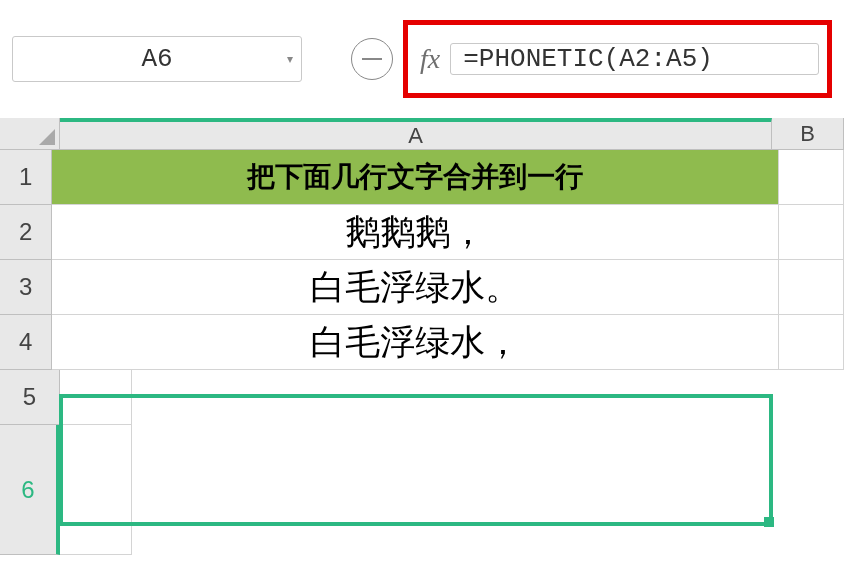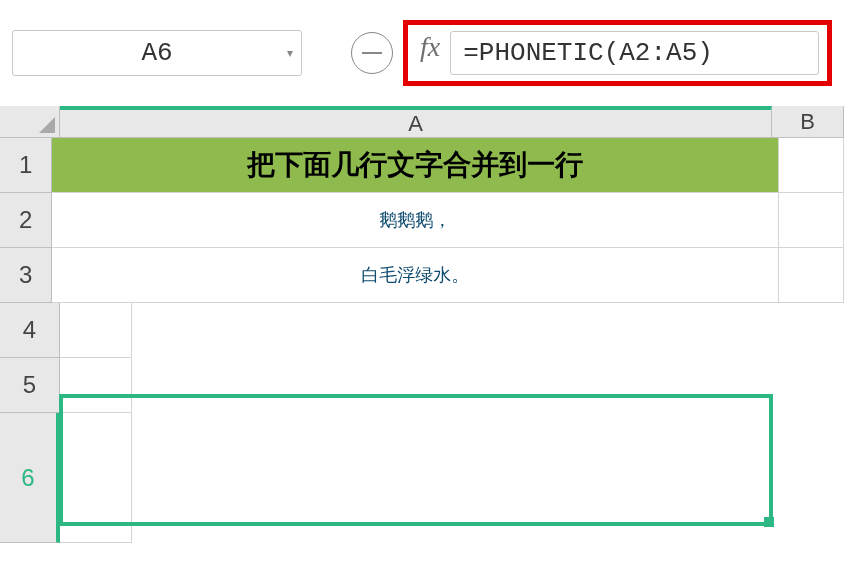--- a/index.html
+++ b/index.html
@@ -56,35 +56,35 @@
     width: 20px;
     height: 2px;
     background: #888;
     top: 50%;
     left: 50%;
     transform: translate(-50%, -50%);
   }
   .formula-area {
     border: 5px solid #e50000;
     display: flex;
-    align-items: flex-start;
-    padding: 6px 8px;
+    align-items: center;
+    padding: 18px 8px;
     flex: 1;
     margin-left: 6px;
   }
   .fx {
     font-style: italic;
     font-family: "Times New Roman", serif;
     font-size: 28px;
     color: #6f6f6f;
     margin: 0 10px 0 4px;
   }
   .formula-input {
     flex: 1;
-    height: 44px;
+    height: 32px;
     border: 1px solid #c9c9c9;
     border-radius: 3px;
     display: flex;
     align-items: center;
     padding: 0 12px;
     font-family: "Courier New", monospace;
     font-size: 26px;
     color: #333;
     background: #fff;
   }
@@ -138,22 +138,22 @@
   }
   .row {
     display: flex;
   }
   .cell {
     border-right: 1px solid #d4d4d4;
     border-bottom: 1px solid #d4d4d4;
     display: flex;
     align-items: center;
     justify-content: center;
-    font-size: 18px;
-    color: #0c4a6e;
+    font-size: 35px;
+    color: #000000;
     padding: 0 8px;
     overflow: hidden;
   }
   .cA { width: 830px; }
   .cB { width: 72px; }
   .r1 { height: 55px; }
   .r2 { height: 55px; }
   .r3 { height: 55px; }
   .r4 { height: 55px; }
   .r5 { height: 55px; }
@@ -220,20 +220,21 @@
     <div class="cell cA r2">鹅鹅鹅，</div>
     <div class="cell cB r2"></div>
   </div>
   <div class="row">
     <div class="row-head r3">3</div>
     <div class="cell cA r3">白毛浮绿水。</div>
     <div class="cell cB r3"></div>
   </div>
   <div class="row">
     <div class="row-head r4">4</div>
+    <div class="cell cA r4">白毛浮绿水，</div>
     <div class="cell cB r4"></div>
   </div>
   <div class="row">
     <div class="row-head r5">5</div>
     <div class="cell cB r5"></div>
   </div>
   <div class="row">
     <div class="row-head r6 active">6</div>
     <div class="cell cB r6"></div>
   </div>

